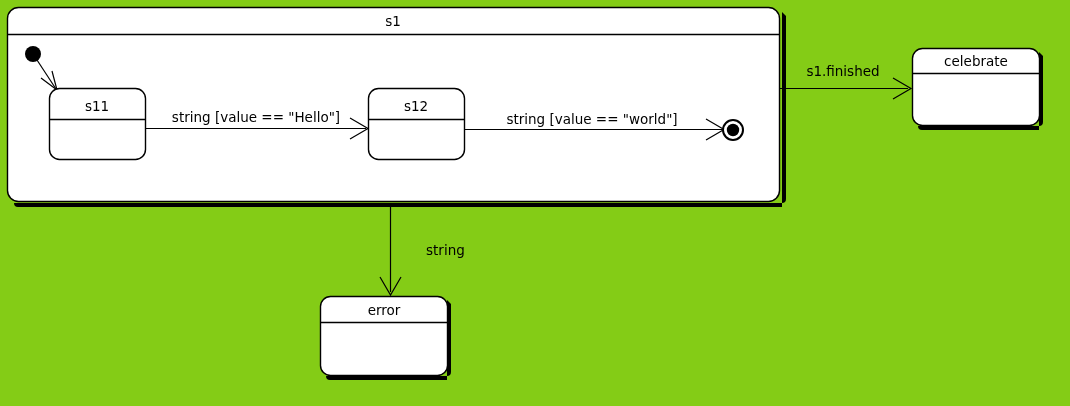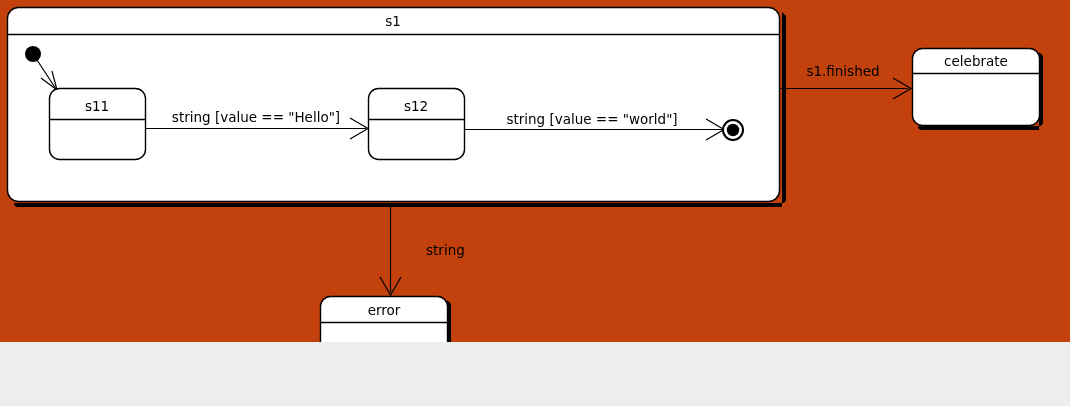--- a/index.html
+++ b/index.html
@@ -6,22 +6,22 @@
     margin: 0;
     padding: 0;
     background: #ededed;
   }
   body {
     font-family: "DejaVu Sans", sans-serif;
   }
   #canvas {
     position: relative;
     width: 1070px;
-    height: 342px;
-    background: #c2410c;
+    height: 406px;
+    background: #84cc16;
     overflow: hidden;
   }
   svg#diagram {
     position: absolute;
     left: 0;
     top: 0;
     width: 1070px;
     height: 406px;
     display: block;
   }

